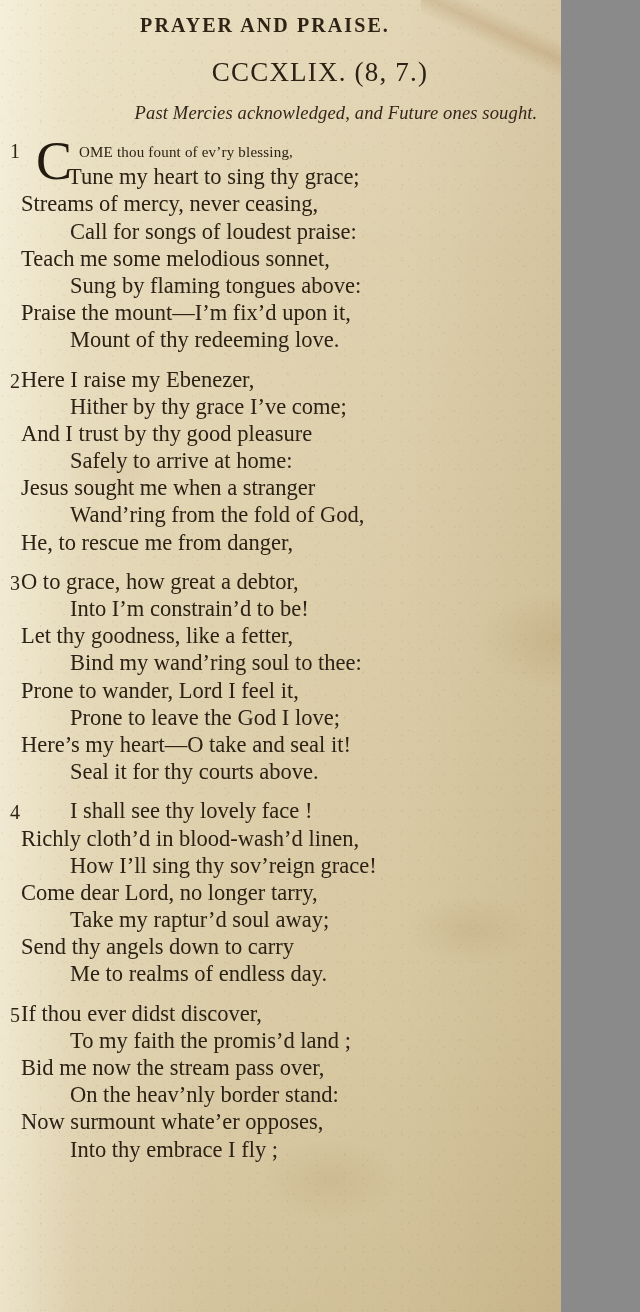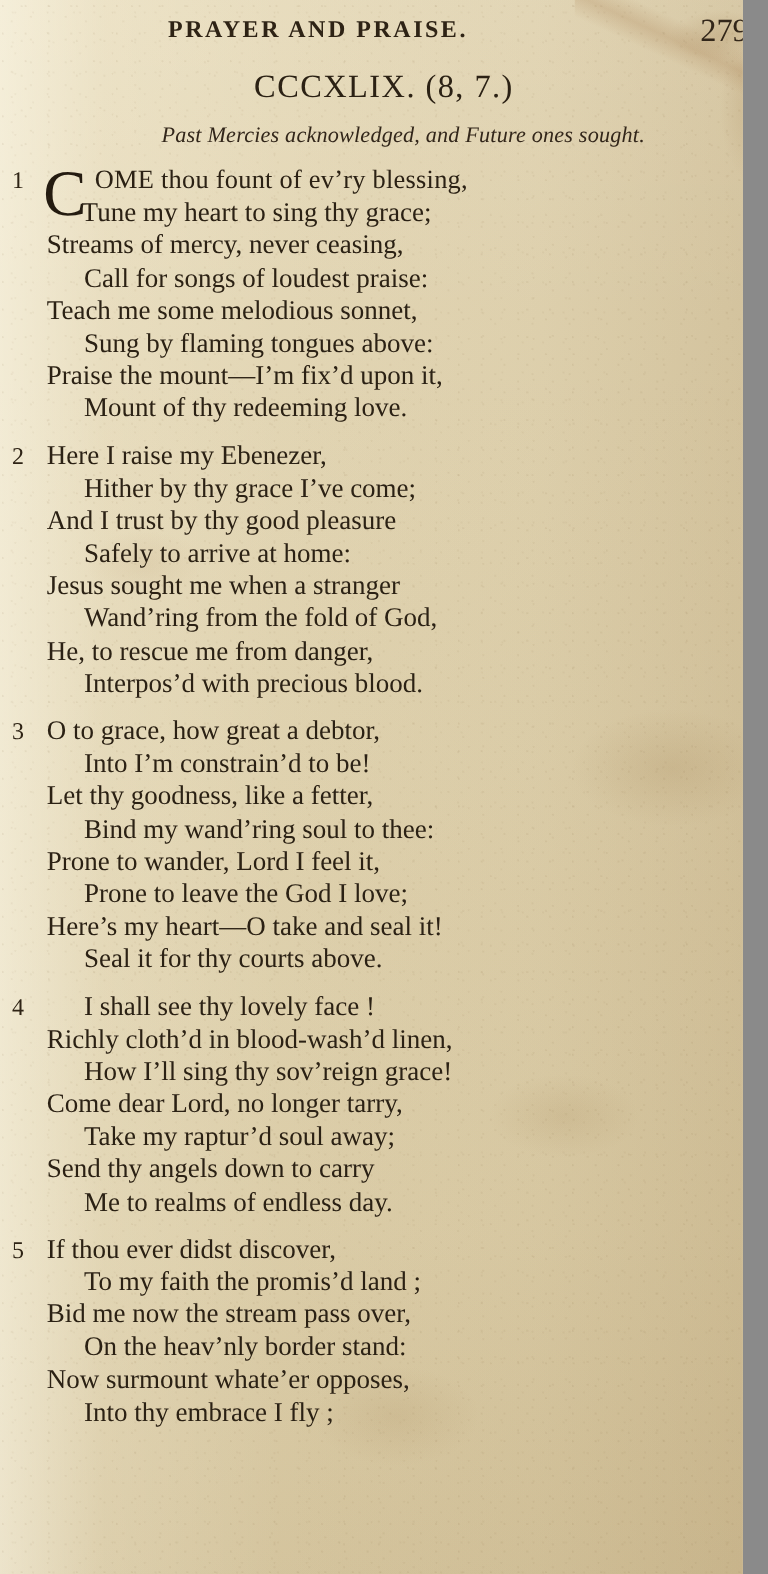--- a/index.html
+++ b/index.html
@@ -4,21 +4,21 @@
 <title>Hymnal Page</title>
 <style>
   html, body {
     margin: 0;
     padding: 0;
     background: #8a8a8a;
   }
 
   .page {
     position: relative;
-    width: 619px;
+    width: 561px;
     height: 1312px;
     overflow: hidden;
     background-color: #e2d6b6;
     background-image:
       
       radial-gradient(ellipse 60px 30px at 600px 30px, rgba(150,110,60,0.22), rgba(150,110,60,0) 70%),
       radial-gradient(ellipse 40px 90px at 628px 90px, rgba(150,110,60,0.18), rgba(150,110,60,0) 70%),
       radial-gradient(ellipse 120px 70px at 560px 640px, rgba(150,115,65,0.16), rgba(150,115,65,0) 70%),
       radial-gradient(ellipse 100px 60px at 330px 1180px, rgba(150,115,65,0.12), rgba(150,115,65,0) 70%),
       radial-gradient(ellipse 70px 40px at 120px 470px, rgba(160,120,70,0.10), rgba(160,120,70,0) 70%),
@@ -124,21 +124,21 @@
     margin-bottom: 12px;
   }
   .stanza .vline {
     position: relative;
     height: 27.2px;
     line-height: 27.2px;
     font-size: 22.5px;
     white-space: nowrap;
     color: #2b2114;
   }
-  .stanza .vline.indent-0 { padding-left: 39px; }
+  .stanza .vline.indent-0 { padding-left: 21px; }
   .stanza .vline.indent-1 { padding-left: 70px; }
 
   .stanza-num {
     position: absolute;
     left: 10px;
     top: 2px;
     font-size: 20px;
     line-height: 27.2px;
     color: #2e2315;
   }
@@ -148,21 +148,21 @@
     position: absolute;
     left: 36px;
     top: -2px;
     font-size: 54px;
     line-height: 54px;
     font-weight: 400;
     color: #241b10;
   }
   .stanza.has-dropcap .vline.dc-line-1 { padding-left: 79px; }
   .stanza.has-dropcap .vline.dc-line-1 .smallcaps {
-    font-size: 22px;
+    font-size: 15px;
     letter-spacing: .2px;
     text-align: right;
   }
   .stanza.has-dropcap .vline.dc-line-2 { padding-left: 68px; }
 
   
   .vline, .head-title, .head-page, .hymn-number, .hymn-subtitle, .stanza-num, .dropcap {
     text-rendering: optimizeLegibility;
   }
 </style>
@@ -196,21 +196,20 @@
       </div>
       <div class="stanza">
         <div class="stanza-num">2</div>
         <div class="vline indent-0">Here I raise my Ebenezer,</div>
         <div class="vline indent-1">Hither by thy grace I’ve come;</div>
         <div class="vline indent-0">And I trust by thy good pleasure</div>
         <div class="vline indent-1">Safely to arrive at home:</div>
         <div class="vline indent-0">Jesus sought me when a stranger</div>
         <div class="vline indent-1">Wand’ring from the fold of God,</div>
         <div class="vline indent-0">He, to rescue me from danger,</div>
-        <div class="vline indent-1">Interpos’d with precious blood.</div>
       </div>
       <div class="stanza">
         <div class="stanza-num">3</div>
         <div class="vline indent-0">O to grace, how great a debtor,</div>
         <div class="vline indent-1">Into I’m constrain’d to be!</div>
         <div class="vline indent-0">Let thy goodness, like a fetter,</div>
         <div class="vline indent-1">Bind my wand’ring soul to thee:</div>
         <div class="vline indent-0">Prone to wander, Lord I feel it,</div>
         <div class="vline indent-1">Prone to leave the God I love;</div>
         <div class="vline indent-0">Here’s my heart—O take and seal it!</div>

